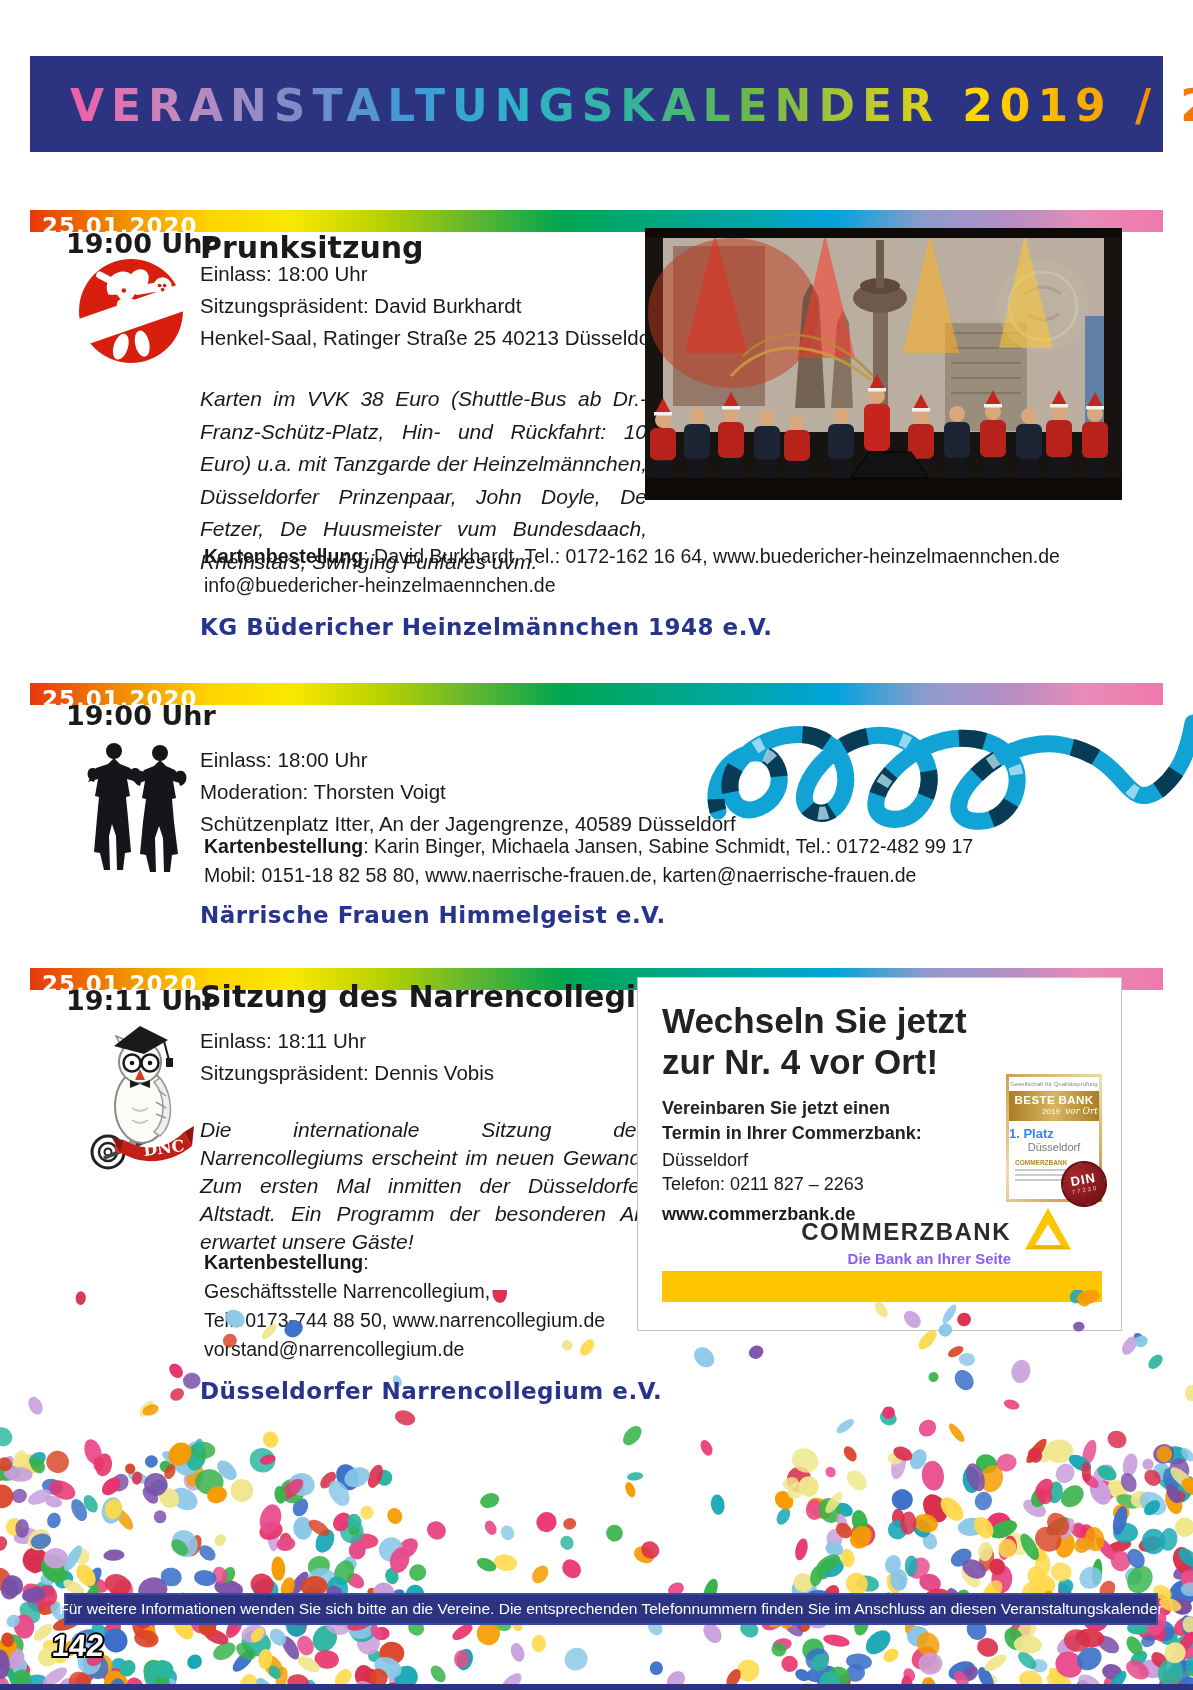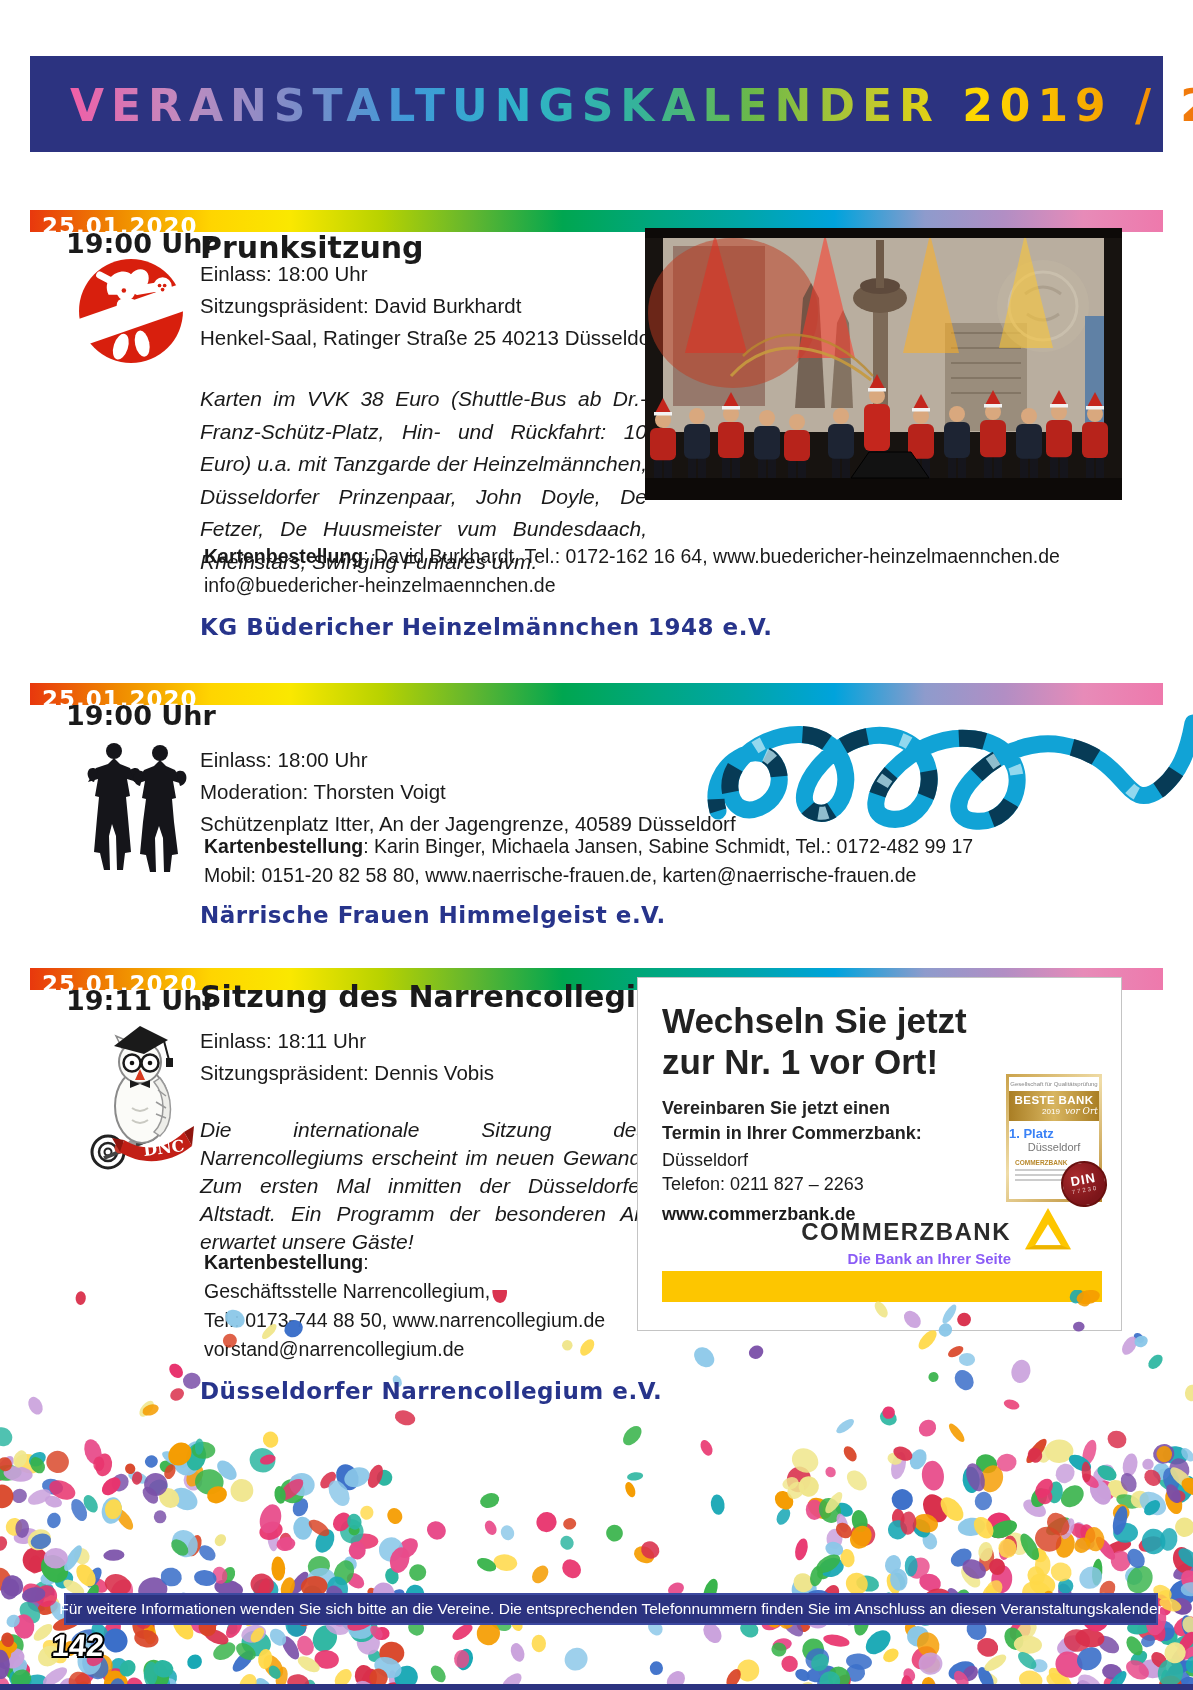--- a/index.html
+++ b/index.html
@@ -247,21 +247,21 @@
   <svg width="503" height="175" viewBox="0 0 503 175" style="position:absolute;left:690px;top:693px;">
     <g fill="none" stroke-linejoin="round">
       <path id="ribbon" d="M28,118 C14,70 76,38 88,78 C98,112 44,136 40,96 C36,56 108,24 140,52 C172,80 150,132 122,118 C94,104 148,30 204,44 C260,58 242,132 200,126 C158,120 216,36 284,46 C352,56 330,134 284,128 C238,122 304,40 372,52 C440,64 434,122 470,96 C490,80 498,58 503,30" stroke="#11a3d6" stroke-width="17" stroke-linecap="round"></path>
       <path d="M28,118 C14,70 76,38 88,78 C98,112 44,136 40,96 C36,56 108,24 140,52 C172,80 150,132 122,118 C94,104 148,30 204,44 C260,58 242,132 200,126 C158,120 216,36 284,46 C352,56 330,134 284,128 C238,122 304,40 372,52 C440,64 434,122 470,96 C490,80 498,58 503,30" stroke="#06293f" stroke-width="17" stroke-dasharray="26 78" stroke-dashoffset="14" opacity="0.85"></path>
       <path d="M28,118 C14,70 76,38 88,78 C98,112 44,136 40,96 C36,56 108,24 140,52 C172,80 150,132 122,118 C94,104 148,30 204,44 C260,58 242,132 200,126 C158,120 216,36 284,46 C352,56 330,134 284,128 C238,122 304,40 372,52 C440,64 434,122 470,96 C490,80 498,58 503,30" stroke="#bfeaf6" stroke-width="13" stroke-dasharray="9 150" stroke-dashoffset="70" opacity="0.75"></path>
     </g>
   </svg>
 
   <div class="tickets" style="top:832px;">
     <b>Kartenbestellung</b><span>: Karin Binger, Michaela Jansen, Sabine Schmidt, Tel.: 0172-482 99 17</span><br>
-    <span>Mobil: 0151-20 82 58 80, www.naerrische-frauen.de, karten@naerrische-frauen.de</span>
+    <span>Mobil: 0151-18 82 58 80, www.naerrische-frauen.de, karten@naerrische-frauen.de</span>
   </div>
   <div class="club" style="top:902px;">Närrische Frauen Himmelgeist e.V.</div>
 
   <div class="date-band" style="top:944px;">
     <span>25.01.2020</span>
   </div>
 
   <div class="evt-time" style="top:985px;">19:11 Uhr</div>
 
   <svg width="120" height="160" viewBox="0 0 120 160" style="position:absolute;left:74px;top:1020px;">
@@ -303,21 +303,21 @@
     <b>Kartenbestellung</b><span>:</span><br>
     <span>Geschäftsstelle Narrencollegium,</span><br>
     <span>Tel.: 0173-744 88 50, www.narrencollegium.de</span><br>
     <span>vorstand@narrencollegium.de</span>
   </div>
   <div class="club" style="top:1378px;z-index:2;">Düsseldorfer Narrencollegium e.V.</div>
 
   <div class="ad-box">
     <div class="ad-headline">
       <span>Wechseln Sie jetzt</span><br>
-      <span>zur Nr. 1 vor Ort!</span>
+      <span>zur Nr. 4 vor Ort!</span>
     </div>
     <div class="ad-cta">
       <span>Vereinbaren Sie jetzt einen</span><br>
       <span>Termin in Ihrer Commerzbank:</span>
     </div>
     <div class="ad-city">Düsseldorf</div>
     <div class="ad-phone">Telefon: 0211 827 – 2263</div>
     <div class="ad-site">www.commerzbank.de</div>
 
     <div class="badge">

